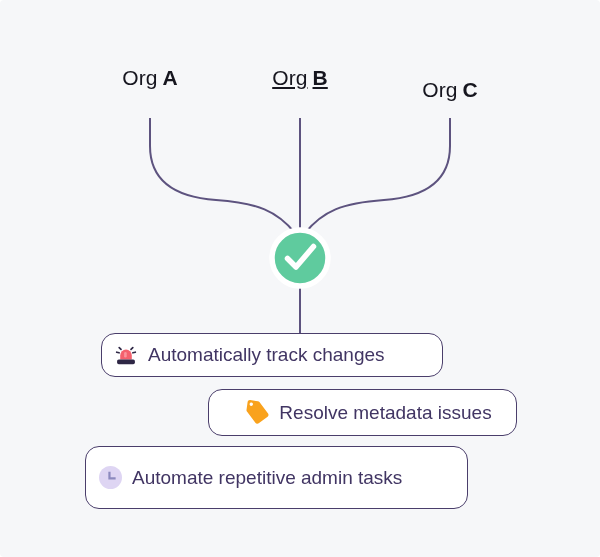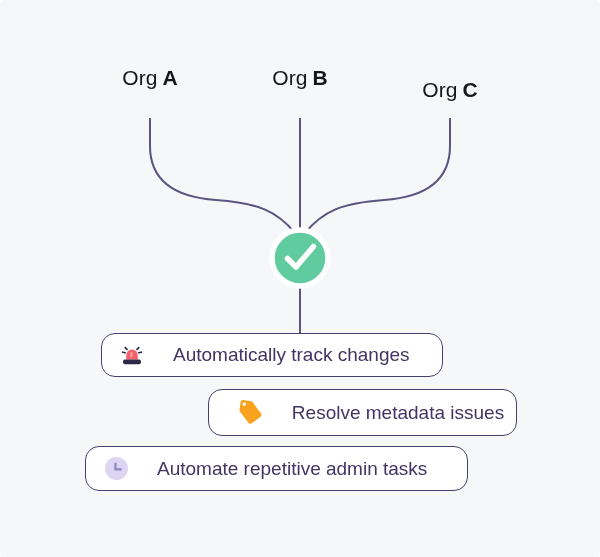--- a/index.html
+++ b/index.html
@@ -33,40 +33,40 @@
     width: 120px;
     text-align: center;
     font-size: 21px;
     color: #16161F;
     letter-spacing: 0.1px;
     white-space: nowrap;
   }
   .org-label .org-prefix { font-weight: 400; margin-right: 5px; }
   .org-label .org-letter { font-weight: 700; }
   .org-a { left: 90px; }
-  .org-b { left: 240px; }
+  .org-b { left: 240px; text-decoration: underline; }
   .org-c { left: 390px; margin-top: 12px; }
 
   .pill {
     position: absolute;
     display: flex;
     align-items: center;
-    gap: 27px;
-    padding-left: 16px;
+    gap: 8px;
+    padding-left: 10px;
     box-sizing: border-box;
     background: #FFFFFF;
     border: 1.5px solid #4A3E6B;
     border-radius: 14px;
     font-size: 19px;
     color: #413563;
     white-space: nowrap;
   }
   .pill-1 { left: 101px; top: 333px; width: 342px; height: 44px; }
   .pill-2 { left: 208px; top: 389px; width: 309px; height: 47px; justify-content: center; }
-  .pill-3 { left: 85px;  top: 446px; width: 383px; height: 45px; }
+  .pill-3 { left: 85px;  top: 446px; width: 383px; height: 63px; }
   .pill-icon {
     width: 28px;
     display: flex;
     align-items: center;
     justify-content: center;
     flex: 0 0 auto;
   }
   .pill-label { line-height: 1; padding-bottom: 1px; }
 </style>
 </head>

